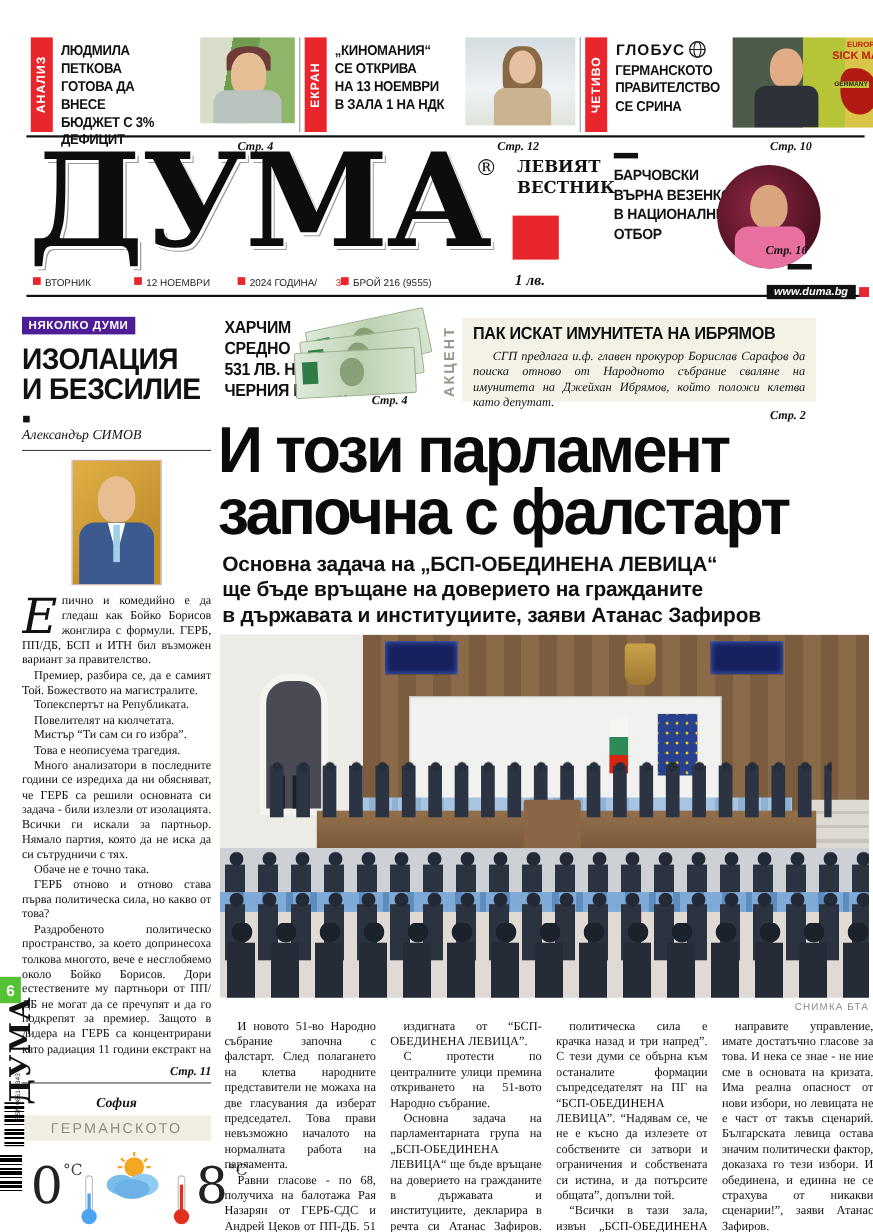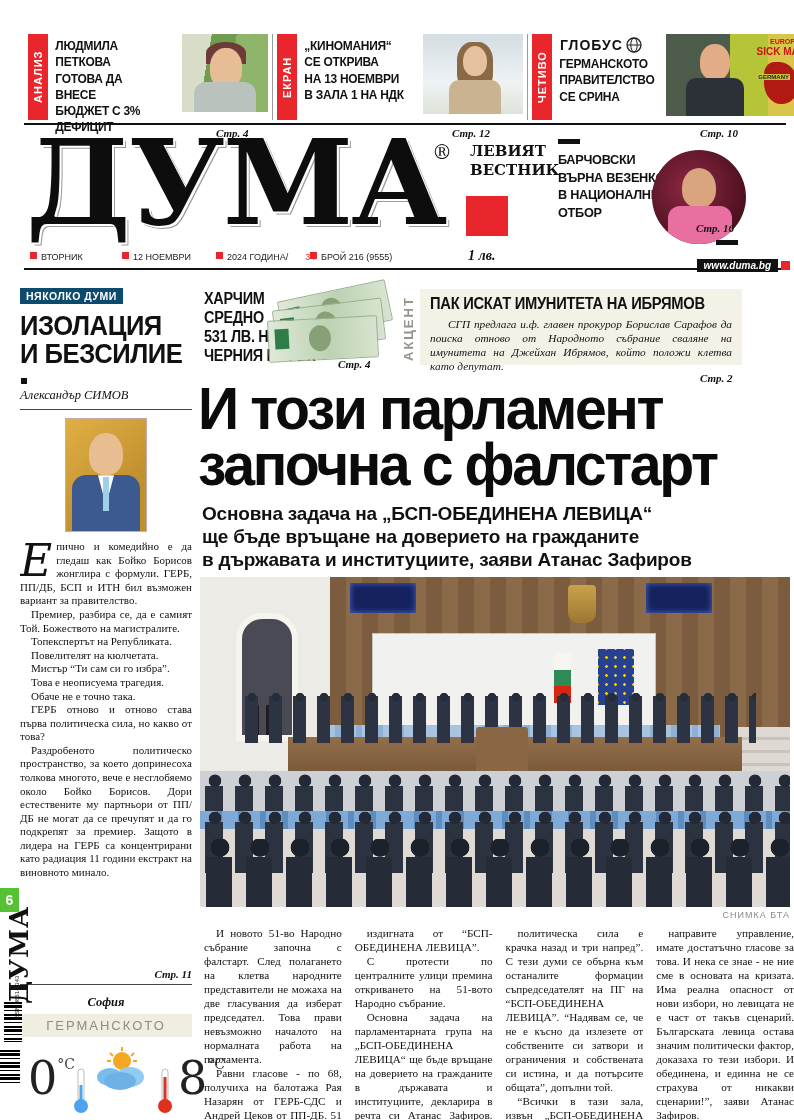--- a/index.html
+++ b/index.html
@@ -74,21 +74,21 @@
   .price{position:absolute;left:468px;top:248px;font-family:"Liberation Serif",serif;
       font-style:italic;font-weight:bold;font-size:14px;}
   .dateline-rule{position:absolute;left:24px;right:4px;top:268px;height:2px;background:#111;}
   .site-box{position:absolute;right:16px;top:259px;background:#111;color:#fff;
       font-family:"Liberation Sans",sans-serif;font-weight:bold;font-style:italic;font-size:10px;
       padding:1px 7px;}
   .site-sq{position:absolute;right:4px;top:261px;width:9px;height:9px;background:#e8262b;}
 
   
   .opinion{position:absolute;left:20px;top:286px;width:172px;}
-  .kicker{display:inline-block;background:#0c4a6e;color:#fff;font-family:"Liberation Sans",sans-serif;
+  .kicker{display:inline-block;background:#4c1d95;color:#fff;font-family:"Liberation Sans",sans-serif;
       font-weight:bold;font-size:10.5px;letter-spacing:.5px;padding:2px 6px;}
   .op-title{margin-top:8px;font-family:"Liberation Sans",sans-serif;font-weight:bold;font-size:27px;
       line-height:1.04;letter-spacing:-0.5px;white-space:pre-line;transform:scaleX(.95);transform-origin:0 0;}
   .op-sq{width:6px;height:6px;background:#111;margin:10px 0 4px 1px;}
   .op-author{font-style:italic;font-size:12.5px;margin-bottom:6px;}
   .op-rule{height:1px;background:#444;margin:4px 0 8px;}
   .op-photo{width:80px;height:112px;margin:0 auto 8px;position:relative;
       background:linear-gradient(140deg,#e0b045,#c08f2e 70%);overflow:hidden;border:1px solid #caa;}
   .op-photo .head{position:absolute;left:23px;top:14px;width:34px;height:42px;border-radius:48% 48% 42% 42%;background:#e9bd92;}
   .op-photo .suit{position:absolute;left:6px;top:56px;width:68px;height:56px;border-radius:14px 14px 0 0;background:#3c5a90;}
@@ -316,20 +316,21 @@
     </div>
     <div class="op-body">
       <span class="dropcap">Е</span>
       <div>
           <p class="first">пично и комедийно е да гледаш как Бойко Борисов жонглира с формули. ГЕРБ, ПП/ДБ, БСП и ИТН бил възможен вариант за правителство.</p>
           <p>Премиер, разбира се, да е самият Той. Божеството на магистралите.</p>
           <p>Топекспертът на Републиката.</p>
           <p>Повелителят на кюлчетата.</p>
           <p>Мистър “Ти сам си го избра”.</p>
           <p>Това е неописуема трагедия.</p>
+          <p>Много анализатори в последните години се изредиха да ни обясняват, че ГЕРБ са решили основната си задача - били излезли от изолацията. Всички ги искали за партньор. Нямало партия, която да не иска да си сътрудничи с тях.</p>
           <p>Обаче не е точно така.</p>
           <p>ГЕРБ отново и отново става първа политическа сила, но какво от това?</p>
           <p>Раздробеното политическо пространство, за което допринесоха толкова многото, вече е несглобяемо около Бойко Борисов. Дори естествените му партньори от ПП/ДБ не могат да се пречупят и да го подкрепят за премиер. Защото в лидера на ГЕРБ са концентрирани като радиация 11 години екстракт на виновното минало.</p>
         </div>
     </div>
     <div class="op-ref pageref">Стр. 11</div>
     <div class="op-rule"></div>
     <div class="weather-city">София</div>
     <div class="weather-cond">ГЕРМАНСКОТО</div>
     <div class="weather-row">

